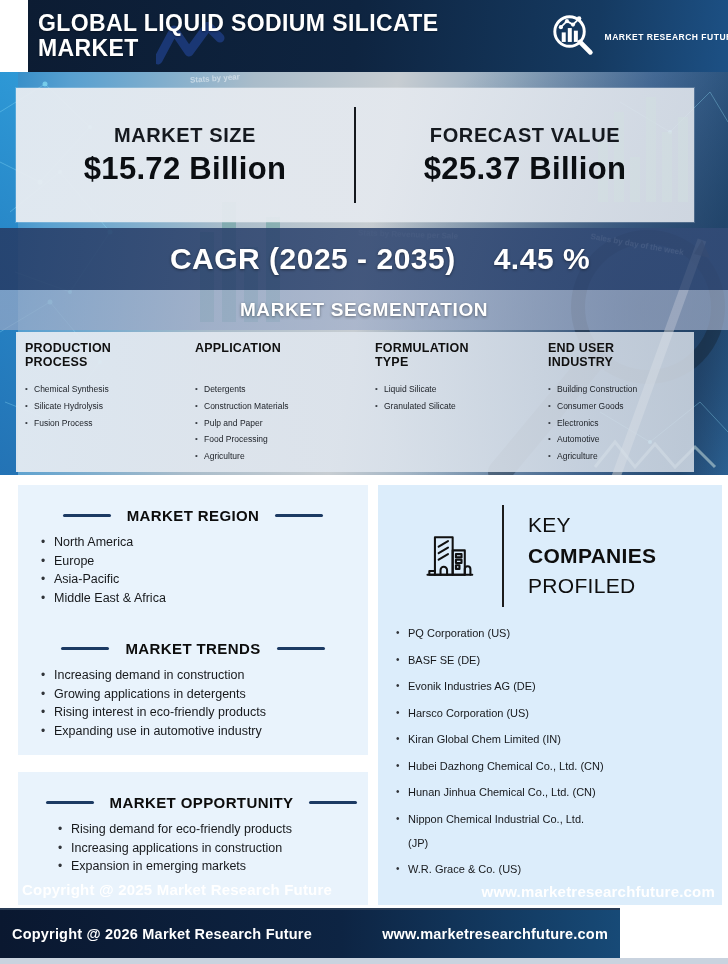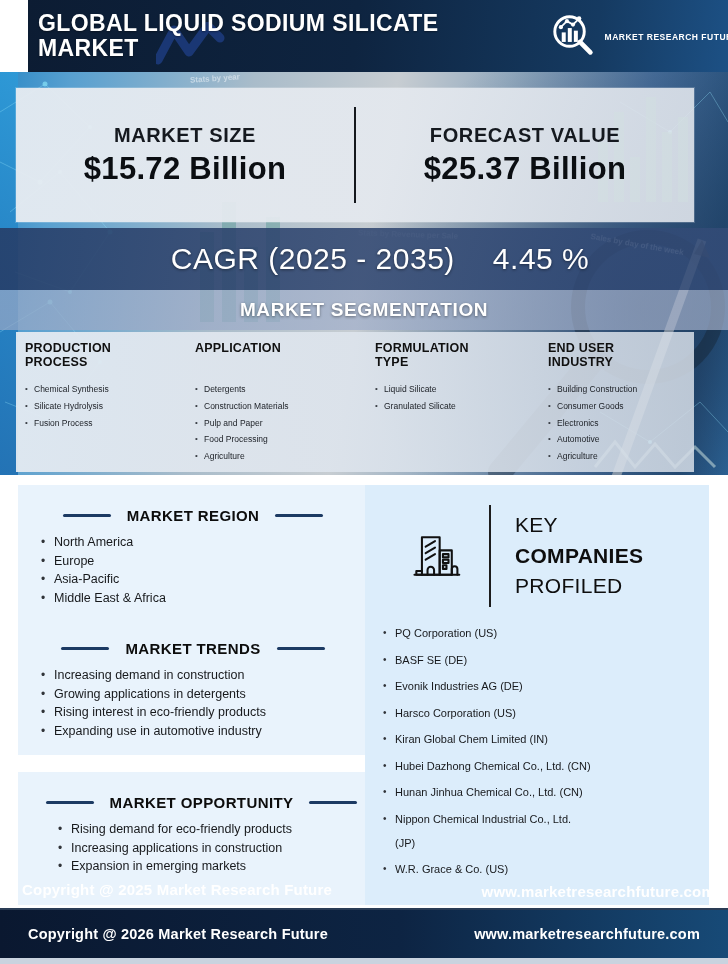--- a/index.html
+++ b/index.html
@@ -40,21 +40,21 @@
     display:flex; align-items:center; box-shadow:0 0 0 1px rgba(255,255,255,.18);
   }
   .stat-half { flex:1; text-align:center; }
   .stat-label { font-size:20px; font-weight:700; color:#15191f; letter-spacing:.6px; }
   .stat-value { font-size:31px; font-weight:700; color:#0b0e12; margin-top:4px; letter-spacing:.3px; }
   .stats-divider { width:2px; height:96px; background:#15181d; }
   .cagr-band {
     position:absolute; left:0; top:156px; width:728px; height:62px;
     background:linear-gradient(90deg, rgba(38,60,102,.88), rgba(52,76,120,.84));
     display:flex; align-items:center; justify-content:center; gap:38px;
-    color:#fff; font-size:30px; font-weight:400; letter-spacing:.5px;
+    color:#fff; font-size:30px; font-weight:700; letter-spacing:.5px;
     text-shadow:0 1px 3px rgba(0,0,0,.45);
     padding-left:32px;
   }
   .seg-strip {
     position:absolute; left:0; top:218px; width:728px; height:40px;
     background:linear-gradient(90deg, rgba(152,168,198,.72), rgba(168,180,206,.68));
     display:flex; align-items:center; justify-content:center;
     color:#fff; font-size:19px; font-weight:700; letter-spacing:.6px;
     text-shadow:0 1px 3px rgba(0,0,0,.45);
   }
@@ -73,36 +73,36 @@
   .panel { position:absolute; left:18px; width:350px; background:#e9f3fc; }
   .panel-region { top:10px; height:137px; }
   .panel-trends { top:143px; height:137px; }
   .panel-opportunity { top:297px; height:133px;padding-left:17px; }
   .panel-title-row { display:flex; align-items:center; justify-content:center; gap:16px; padding-top:22px; }
   .dash { width:48px; height:3px; background:#1c3a63; border-radius:2px; }
   .panel-title { font-size:15px; font-weight:700; color:#0c0c0c; letter-spacing:.4px; }
   .panel ul { list-style:none; margin:11px 0 0 22px; }
   .panel li { position:relative; font-size:12.5px; color:#17191c; padding-left:14px; margin-bottom:3px; line-height:1.25; }
   .panel li::before { content:"•"; position:absolute; left:1px; top:0; color:#303338; font-size:12px; }
-  .right-panel { position:absolute; left:365px; top:10px; width:344px; height:420px; background:#dcedfb; }
+  .right-panel { position:absolute; left:378px; top:10px; width:344px; height:420px; background:#dcedfb; }
   .kc-head { display:flex; align-items:center; margin:20px 0 0 42px; }
   .kc-divider { width:2px; height:102px; background:#1c1c1c; margin:0 24px 0 26px; }
   .kc-title { font-size:21px; color:#0e0e0e; line-height:1.45; letter-spacing:.3px; }
   .kc-title .kc-bold { font-weight:700; }
   .kc-list { list-style:none; margin:14px 0 0 18px; }
   .kc-list li { position:relative; font-size:11px; color:#17191c; padding-left:12px; line-height:24px; margin-bottom:2.5px; white-space:pre-line; }
   .kc-list li::before { content:"•"; position:absolute; left:0; top:0; color:#303338; font-size:10px; }
   .watermark-copy { position:absolute; left:22px; top:406px; font-size:15px; font-weight:700; color:#ffffff; letter-spacing:.2px; }
   .watermark-site { position:absolute; right:13px; top:408px; font-size:15px; font-weight:700; color:#ffffff; letter-spacing:.2px; }
   
   .footer {
-    position:absolute; top:908px; left:0; width:728px; height:50px;
+    position:absolute; top:908px; left:0; width:620px; height:50px;
     background:linear-gradient(90deg,#0a1830 0%,#0d2443 55%,#174a77 100%);
     border-top:2px solid #2a3c55;
-    display:flex; align-items:center; justify-content:space-between; padding:0 28px;
+    display:flex; align-items:center; justify-content:space-between; padding:0 12px;
     color:#fff; font-size:14.5px; font-weight:700; letter-spacing:.2px;
   }
   .bottom-strip { position:absolute; top:958px; left:0; width:728px; height:6px; background:#c9d3df; }
 </style>
 </head>
 <body>
 
 <div class="page">
 
   <div class="header">

